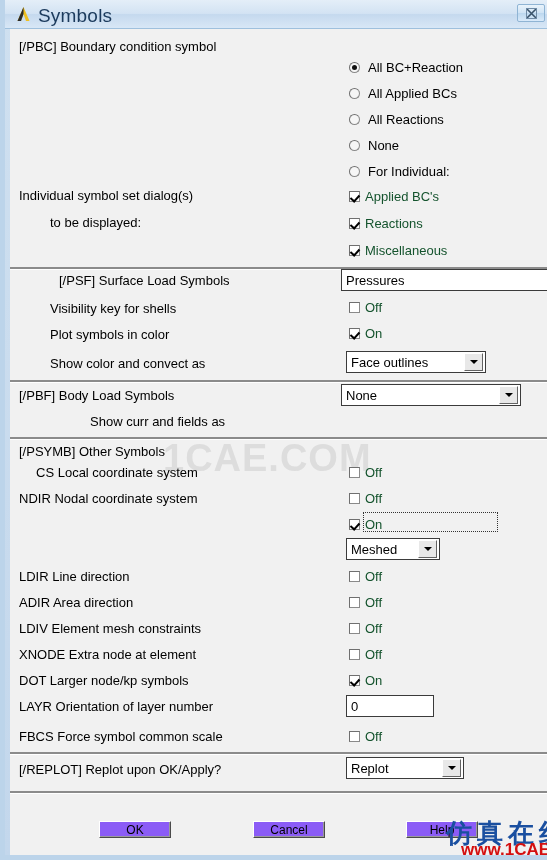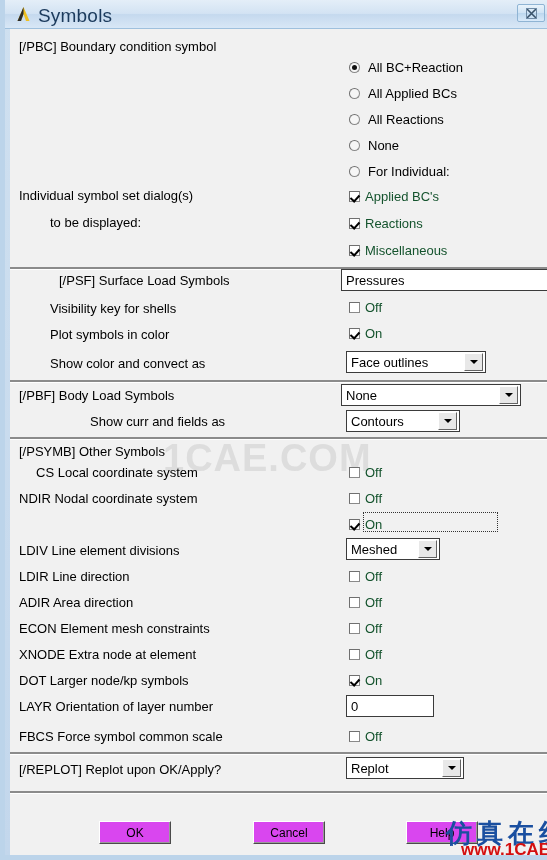--- a/index.html
+++ b/index.html
@@ -201,23 +201,23 @@
   
   .focus-rect {
     position: absolute;
     border: 1px dotted #333;
     box-sizing: border-box;
   }
 
   
   .btn {
     position: absolute;
-    height: 23px;
-    box-sizing: border-box;
-    background: #d946ef;
+    height: 17px;
+    box-sizing: border-box;
+    background: #8b5cf6;
     border: 1px solid #ffffff;
     border-right-color: #4a4a4a;
     border-bottom-color: #4a4a4a;
     box-shadow: inset -1px -1px 0 #9a9a9a;
     display: flex; align-items: center; justify-content: center;
     font-size: 12px;
     color: #000;
   }
 
   
@@ -349,26 +349,20 @@
 
     <div class="lbl" style="left:9px; top:360px;">[/PBF]  Body Load Symbols</div>
     <div class="combo" style="left:331px; top:355px; width:180px;">
       <span class="combo-text">None</span>
       <span class="combo-arrow">
           <i></i>
         </span>
     </div>
 
     <div class="lbl" style="left:40px; top:386px;margin-left:40px;">Show curr and fields as</div>
-    <div class="combo" style="left:336px; top:381px; width:114px;">
-      <span class="combo-text">Contours</span>
-      <span class="combo-arrow">
-          <i></i>
-        </span>
-    </div>
 
     <div class="hsep" style="top:408px;"></div>
 
     <div class="lbl" style="left:9px; top:416px;">[/PSYMB] Other Symbols</div>
 
     <div class="lbl" style="left:26px; top:437px;">CS   Local coordinate system</div>
     <div class="cb-row" style="left:339px; top:436px;">
       <span class="cb-mark"></span>
       <span class="cb-label">Off</span>
     </div>
@@ -378,41 +372,40 @@
       <span class="cb-mark"></span>
       <span class="cb-label">Off</span>
     </div>
 
     <div class="focus-rect" style="left:353px; top:483px; width:135px; height:20px;"></div>
     <div class="cb-row" style="left:339px; top:488px;">
       <span class="cb-mark on"></span>
       <span class="cb-label">On</span>
     </div>
 
-    <div class="lbl" style="left:9px; top:515px;">LDIV  Line element divisions</div>
     <div class="combo" style="left:336px; top:509px; width:94px;">
       <span class="combo-text">Meshed</span>
       <span class="combo-arrow">
           <i></i>
         </span>
     </div>
 
     <div class="lbl" style="left:9px; top:541px;">LDIR Line direction</div>
     <div class="cb-row" style="left:339px; top:540px;">
       <span class="cb-mark"></span>
       <span class="cb-label">Off</span>
     </div>
 
     <div class="lbl" style="left:9px; top:567px;">ADIR Area direction</div>
     <div class="cb-row" style="left:339px; top:566px;">
       <span class="cb-mark"></span>
       <span class="cb-label">Off</span>
     </div>
 
-    <div class="lbl" style="left:9px; top:593px;">ECON Element mesh constraints</div>
+    <div class="lbl" style="left:9px; top:593px;">LDIV Element mesh constraints</div>
     <div class="cb-row" style="left:339px; top:592px;">
       <span class="cb-mark"></span>
       <span class="cb-label">Off</span>
     </div>
 
     <div class="lbl" style="left:9px; top:619px;">XNODE Extra node at element</div>
     <div class="cb-row" style="left:339px; top:618px;">
       <span class="cb-mark"></span>
       <span class="cb-label">Off</span>
     </div>

